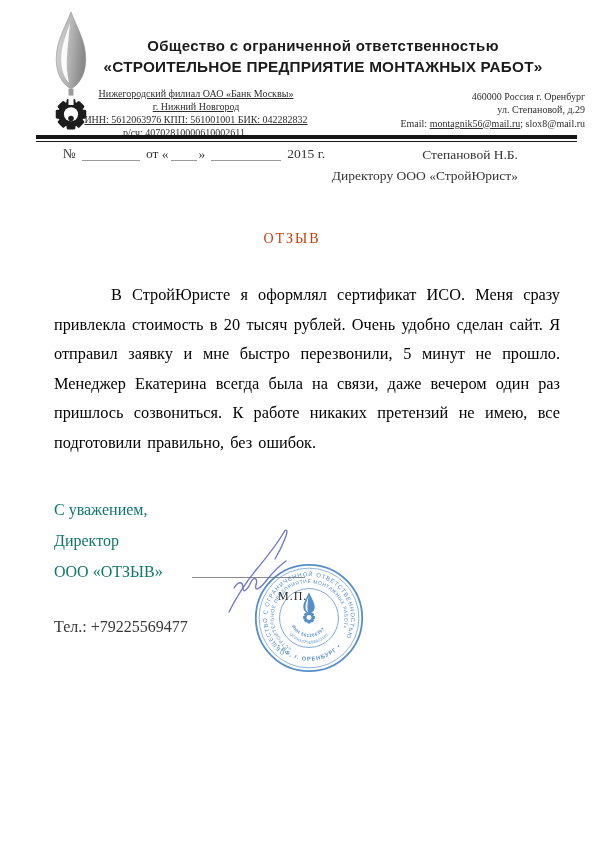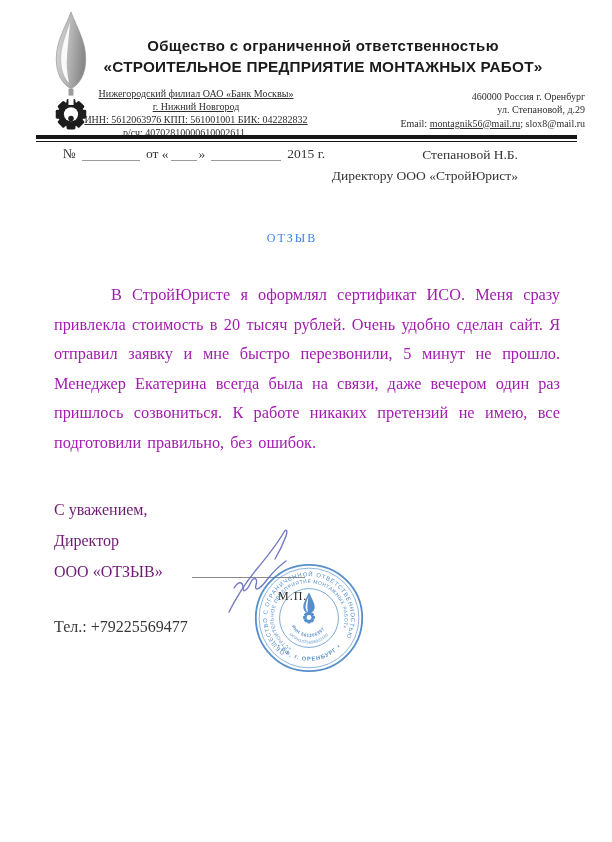--- a/index.html
+++ b/index.html
@@ -46,29 +46,29 @@
   .blank-month { width: 70px; margin: 0 6px; }
 
   .addressee {
     position: absolute; right: 94px; top: 145px; width: 300px;
     text-align: right; font-size: 13.5px; line-height: 20.5px; color: #333;
   }
 
   
   .doc-title {
     position: absolute; left: 0; top: 231px; width: 584px;
-    text-align: center; font-size: 12px; letter-spacing: 2px; color: #3b82f6;
+    text-align: center; font-size: 14px; letter-spacing: 2px; color: #c2410c;
   }
   .body-par {
     position: absolute; left: 54px; top: 280px; width: 506px;
-    font-size: 16.3px; line-height: 29.6px; color: #a21caf;
+    font-size: 16.3px; line-height: 29.6px; color: #000000;
     text-align: justify; text-indent: 57px; word-spacing: 2px;
   }
 
-  .closing { position: absolute; left: 54px; top: 494px; font-size: 16px; line-height: 31px; color: #701a75; }
+  .closing { position: absolute; left: 54px; top: 494px; font-size: 16px; line-height: 31px; color: #0f766e; }
   .phone-line { position: absolute; left: 54px; top: 618px; font-size: 16px; color: #383838; }
 
   
   .sig-line { position: absolute; left: 192px; top: 577px; width: 113px; height: 1px; background: #8a8a8a; }
   .signature-svg { position: absolute; left: 216px; top: 516px; width: 102px; height: 102px; }
   .stamp-svg { position: absolute; left: 252px; top: 561px; width: 114px; height: 114px; opacity: .88; }
   .mp-label { position: absolute; left: 278px; top: 589px; font-size: 12px; letter-spacing: 1px; color: #2c2c2c; }
 </style>
 </head>
 <body>

